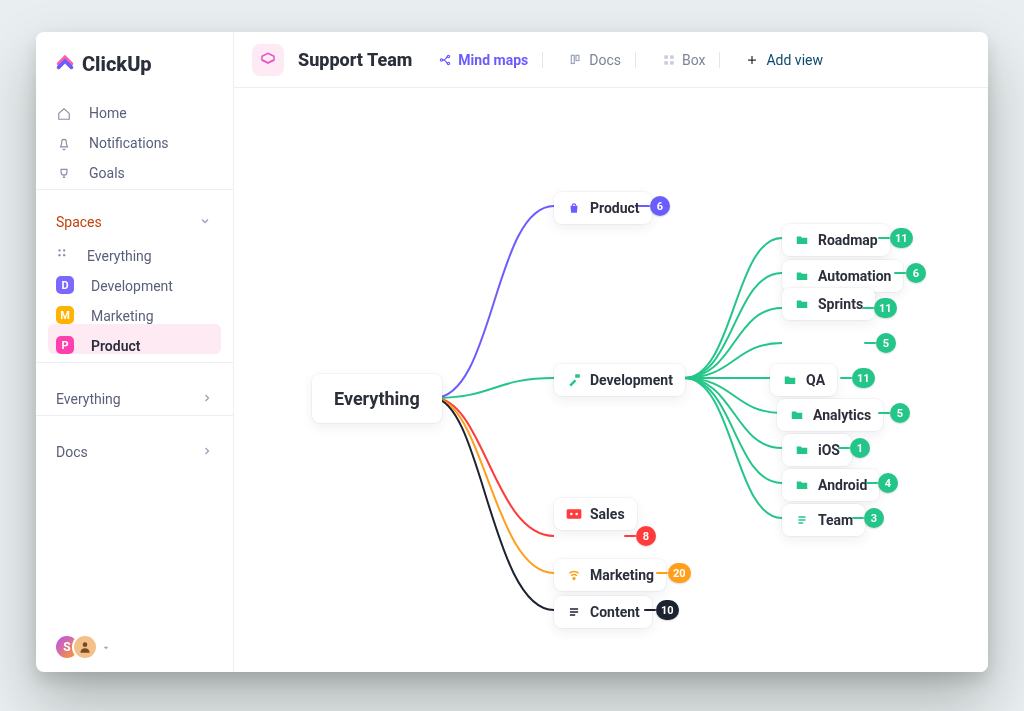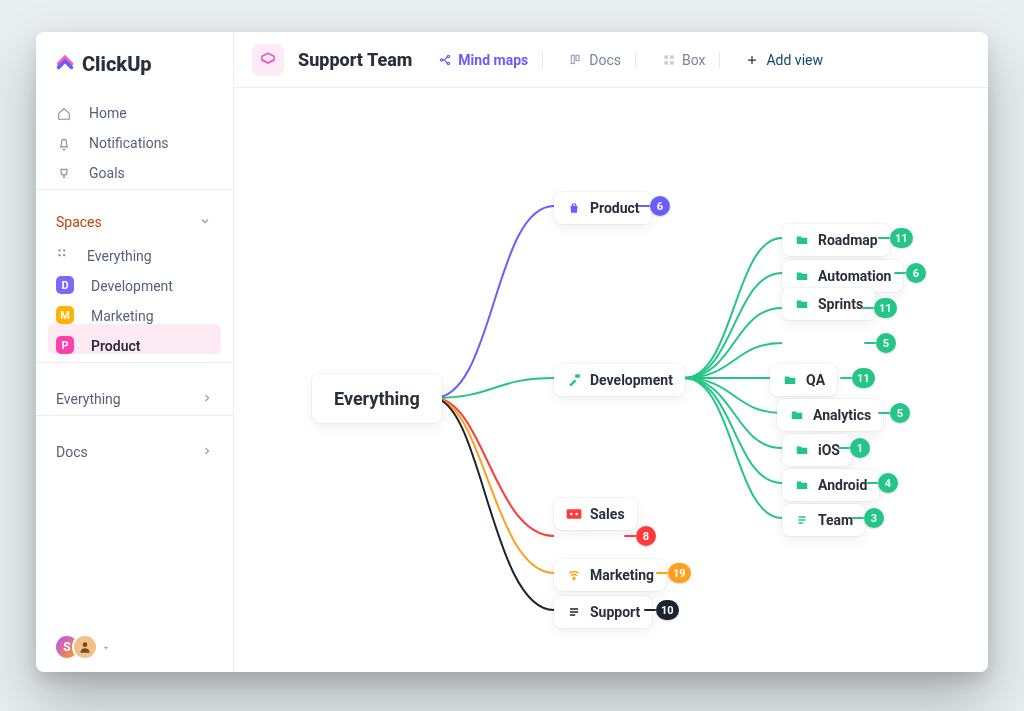--- a/index.html
+++ b/index.html
@@ -379,29 +379,29 @@
         <span class="nicon">
           <svg width="14" height="14" viewBox="0 0 24 24" fill="none" stroke="#ff9f1a" stroke-width="2.5">
               <path d="M4 9 a12 12 0 0 1 16 0"></path>
               <path d="M7 13 a8 8 0 0 1 10 0"></path>
               <circle cx="12" cy="18" r="1.6" fill="#ff9f1a"></circle>
             </svg>
         </span>
         <span>Marketing</span>
       </div>
       <span class="conn" style="left:422px; top:484px; width:12px; background:#ff9f1a"></span>
-      <span class="pill" style="left:434px; top:475px; background:#ff9f1a">19</span>
+      <span class="pill" style="left:434px; top:475px; background:#ff9f1a">20</span>
 
       <div class="node" style="left:320px; top:508px">
         <span class="nicon">
           <svg width="14" height="14" viewBox="0 0 24 24" stroke="#1d2230" stroke-width="2.5">
               <path d="M5 7 H19 M5 12 H19 M5 17 H14"></path>
             </svg>
         </span>
-        <span>Support</span>
+        <span>Content</span>
       </div>
       <span class="conn" style="left:410px; top:521px; width:12px; background:#1d2230"></span>
       <span class="pill" style="left:422px; top:512px; background:#1d2230">10</span>
 
       <div class="node" style="left:548px; top:136px">
         <span class="nicon">
             <svg width="14" height="14" viewBox="0 0 24 24" fill="#23c688">
               <path d="M3 6 H10 L12 8 H21 V19 H3 Z"></path>
             </svg>
           </span>

